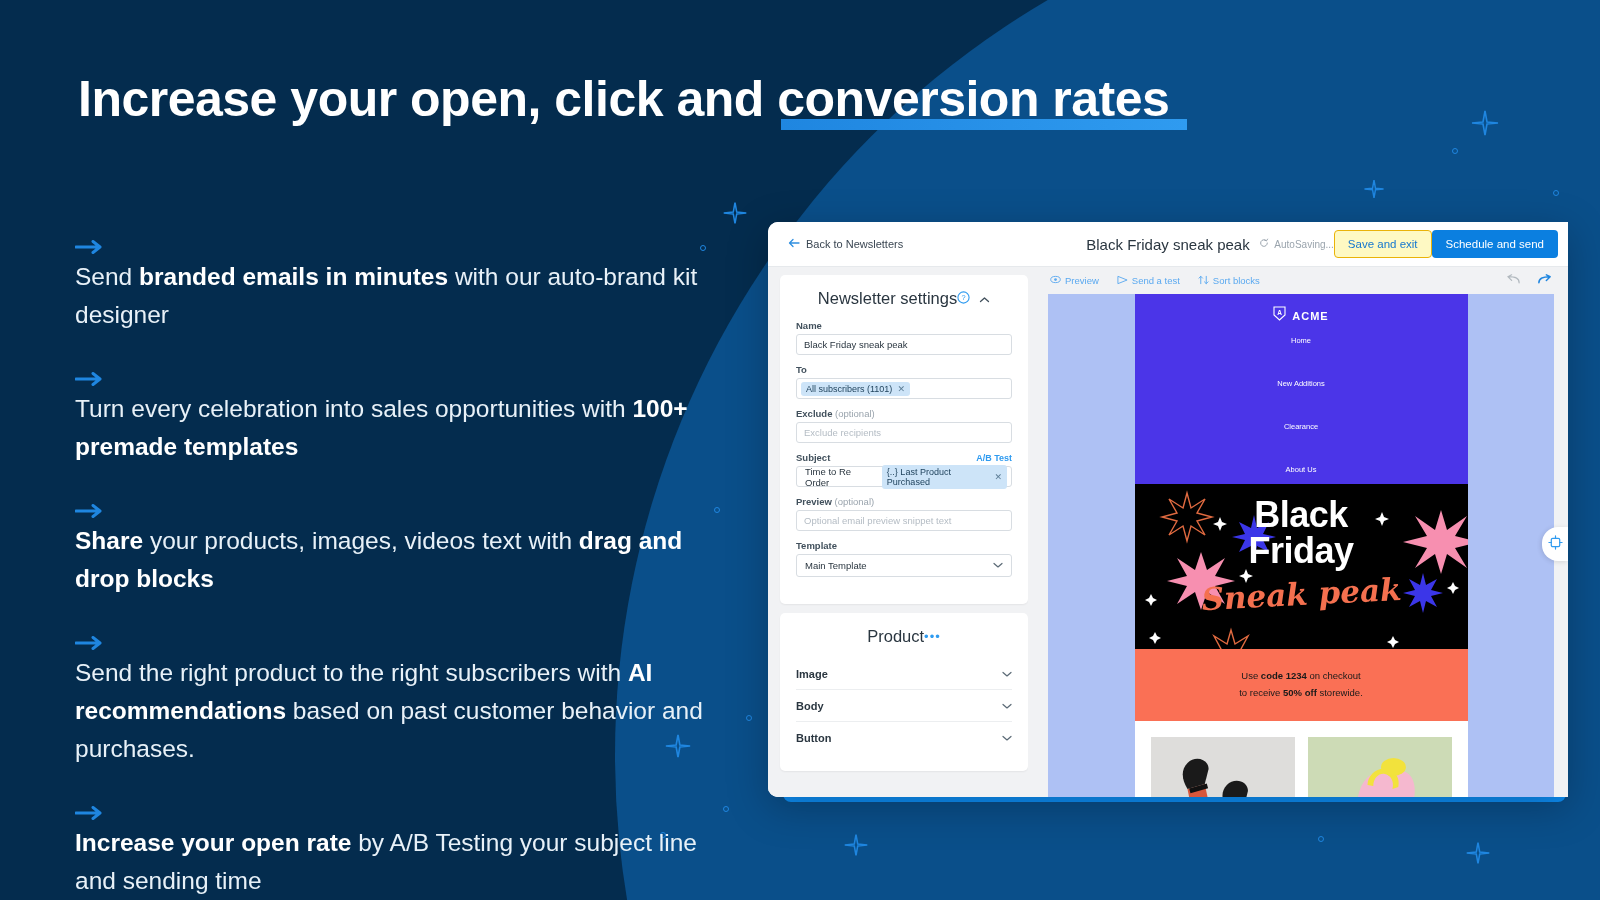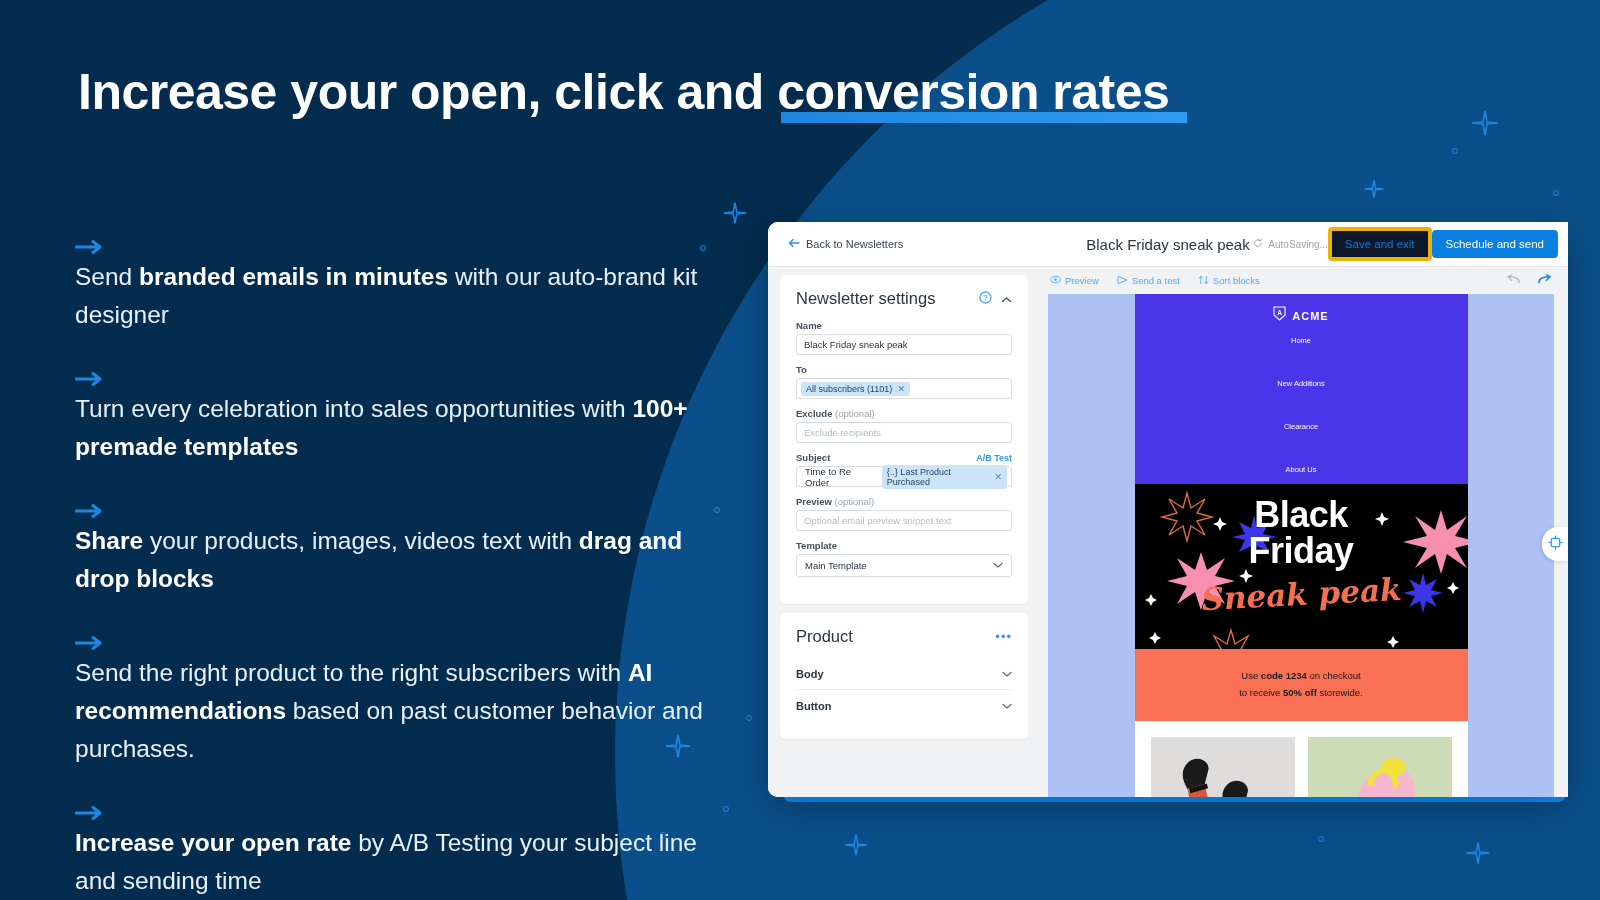--- a/index.html
+++ b/index.html
@@ -21,21 +21,21 @@
   }
   .sparkle { position:absolute; z-index:1; }
   .dot {
     position:absolute; z-index:1;
     width:6px; height:6px; border-radius:50%;
     border:1.5px solid #1f86e0;
   }
 
   
   .headline {
-    position:absolute; left:78px; top:63px; z-index:5;
+    position:absolute; left:78px; top:70px; z-index:5;
     font-size:50px; color:#ffffff; letter-spacing:-0.5px;
     white-space:nowrap;
   }
   .headline b { font-weight:700; }
   .hl-underline { position:relative; display:inline-block; }
   .hl-underline::after {
     content:""; position:absolute;
     left:4px; right:-18px; bottom:-2px; height:11px;
     background:linear-gradient(90deg,#1f86e0,#2f9bf0);
     z-index:-1;
@@ -85,21 +85,21 @@
     font-size:15px; color:#2a3640; pointer-events:none;
   }
   .topbar-right {
     margin-left:auto; display:flex; align-items:center; z-index:2;
   }
   .autosave {
     display:flex; align-items:center; gap:5px;
     font-size:10px; color:#9aa4ad;
   }
   .btn-outline {
-    border:4px solid #eab308; color:#1577cf; background:#0f172a;
+    border:1px solid #eab308; color:#1577cf; background:#fef9c3;
     font-size:11.5px; padding:7px 13px; border-radius:4px;
   }
   .btn-primary {
     background:#0b7fe0; color:#fff; border:none;
     font-size:11.5px; padding:8px 14px; border-radius:4px;
   }
 
   
   .app-body { display:flex; height:530px; background:#f1f2f4; }
 
@@ -107,21 +107,21 @@
   .settings-col {
     width:260px; flex:0 0 260px; padding:8px 0 0 12px;
     background:#f1f2f4;
   }
   .card {
     background:#fff; border-radius:5px; padding:14px 16px 18px;
     box-shadow:0 1px 2px rgba(0,0,0,.06);
   }
   .card + .card { margin-top:9px; }
   .card-head {
-    display:flex; align-items:center; justify-content:space-between;
+    display:flex; align-items:center; justify-content:center;
     margin-bottom:12px;
   }
   .card-title { font-size:16.5px; color:#2a3640; font-weight:400; }
   .card-head-icons { display:flex; align-items:center; gap:9px; }
   .field { margin-bottom:9px; }
   .field-label { font-size:9.5px; color:#41505c; margin-bottom:3px; font-weight:600; }
   .field-label .opt { color:#9aa4ad; font-weight:400; }
   .field-label-row { display:flex; justify-content:space-between; align-items:baseline; }
   .ab-link { font-size:9px; color:#2f9bf0; font-weight:600; }
   .input {
@@ -410,20 +410,28 @@
                 </svg>
             </span>
           </div>
         </div>
       </div>
 
       <div class="card">
         <div class="card-head">
           <div class="card-title">Product</div>
           <span class="dots">•••</span>
+        </div>
+        <div class="acc-row">
+          <span>Image</span>
+          <span class="chev">
+            <svg width="10" height="7" viewBox="0 0 10 7">
+                <path d="M1 1.5 L5 5 L9 1.5" stroke="#5b6a76" stroke-width="1.2" fill="none" stroke-linecap="round" stroke-linejoin="round"></path>
+              </svg>
+          </span>
         </div>
         <div class="acc-row">
           <span>Body</span>
           <span class="chev">
             <svg width="10" height="7" viewBox="0 0 10 7">
                 <path d="M1 1.5 L5 5 L9 1.5" stroke="#5b6a76" stroke-width="1.2" fill="none" stroke-linecap="round" stroke-linejoin="round"></path>
               </svg>
           </span>
         </div>
         <div class="acc-row">

